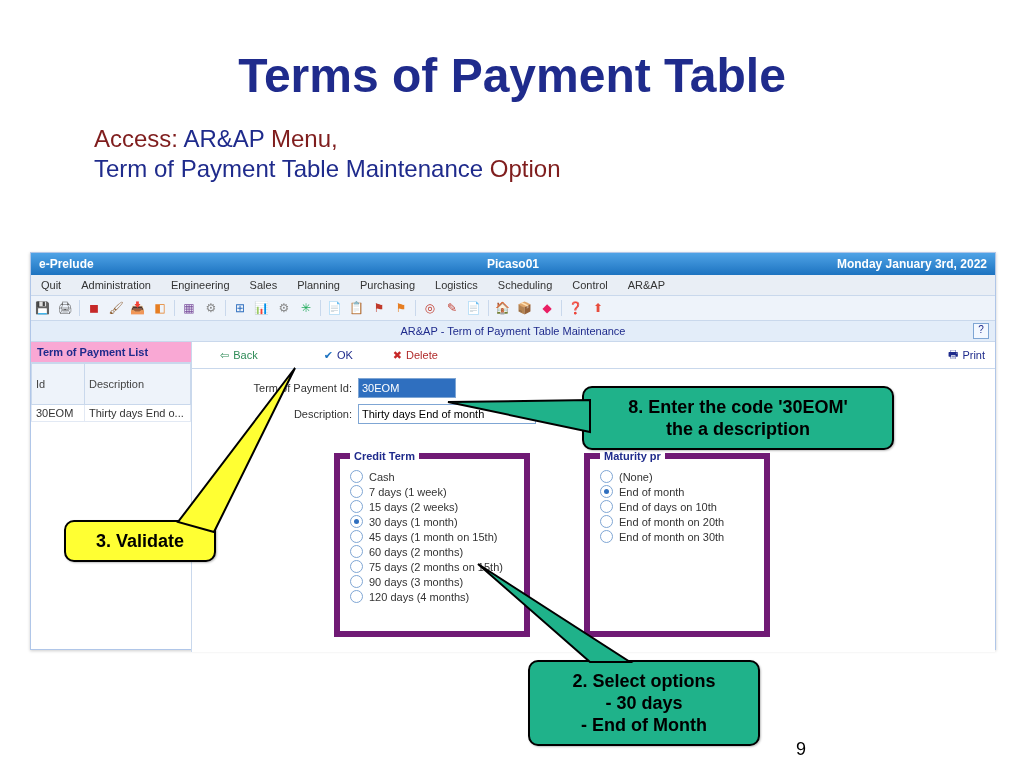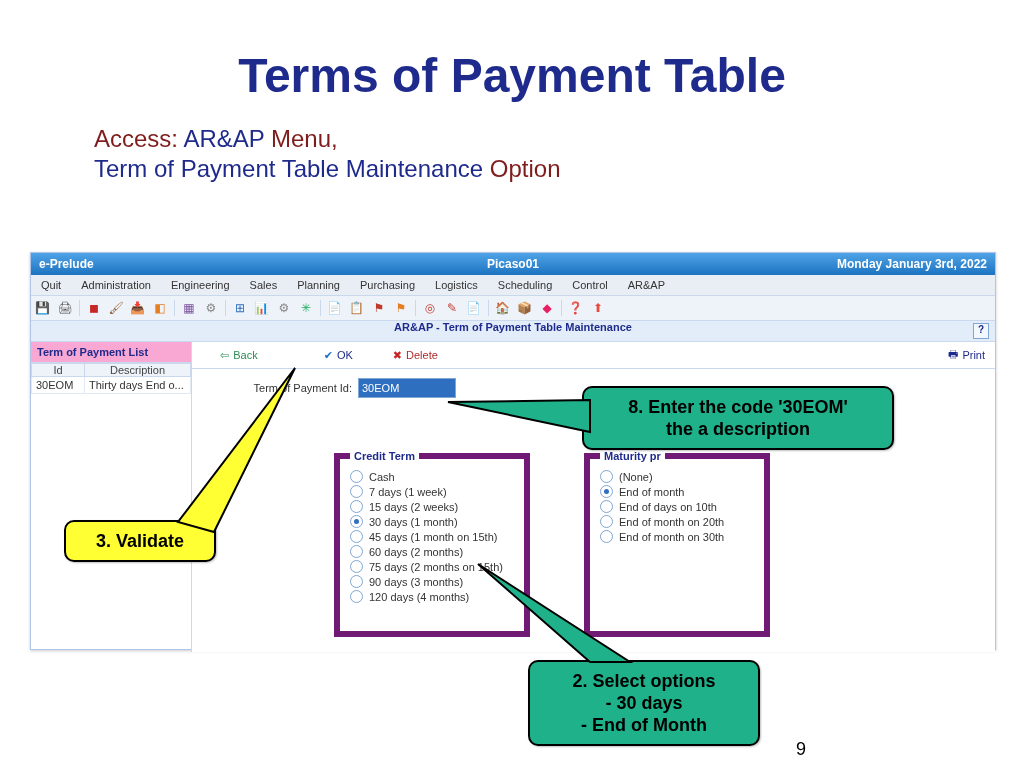--- a/index.html
+++ b/index.html
@@ -9,27 +9,27 @@
   .access .green{color:#7f1d1d}
   .access .navy{color:#1f2b8c}
   
   .app{position:absolute;left:30px;top:252px;width:964px;height:396px;border:1px solid #b0c6e8;background:#fff;box-shadow:0 1px 3px rgba(0,0,0,.2)}
   .titlebar{height:22px;background:linear-gradient(#4fa3e6,#1d73c0);color:#fff;font-weight:700;font-size:12px;display:flex;align-items:center;padding:0 8px;justify-content:space-between}
   .titlebar .center{position:absolute;left:0;width:964px;text-align:center;font-size:12px}
   .menubar{height:20px;border-bottom:1px solid #c9d8ec;background:#e9eef5;font-size:11px;color:#333;display:flex;align-items:center}
   .menubar span{padding:0 10px;cursor:default}
   .toolbar{height:24px;background:#eef3fa;border-bottom:1px solid #c9d8ec;display:flex;align-items:center;padding-left:4px;gap:6px}
   .tbico{width:16px;height:16px;font-size:12px;display:inline-flex;align-items:center;justify-content:center}
-  .sectionbar{height:20px;background:#e3edf9;border-bottom:1px solid #c9d8ec;color:#1f2b8c;font-weight:700;font-size:11px;display:flex;align-items:flex-start;justify-content:center;position:relative}
+  .sectionbar{height:20px;background:#e3edf9;border-bottom:1px solid #c9d8ec;color:#1f2b8c;font-weight:400;font-size:11px;display:flex;align-items:center;justify-content:center;position:relative}
   .sectionbar .help{position:absolute;right:6px;top:2px;width:14px;height:14px;border:1px solid #7fa6d4;font-size:10px;text-align:center;line-height:12px;color:#1f2b8c;background:#f3f8ff}
   .body{display:flex;height:calc(100% - 86px)}
   .sidebar{width:160px;border-right:1px solid #c9d8ec}
   .sidehdr{background:#f9a8d4;color:#1f2b8c;font-weight:700;font-size:11px;padding:4px 6px;border-bottom:1px solid #c9d8ec}
   .sidetable{width:100%;border-collapse:collapse;font-size:11px}
-  .sidetable th{background:#eef3fa;border:1px solid #c9d8ec;padding:0 4px;font-weight:400;color:#444;text-align:center}
+  .sidetable th{background:#eef3fa;border:1px solid #c9d8ec;padding:14px 4px;font-weight:400;color:#444;text-align:left}
   .sidetable td{border:1px solid #e2e9f4;padding:2px 4px;color:#333;white-space:nowrap;overflow:hidden;text-overflow:ellipsis;max-width:84px}
   .main{flex:1;position:relative;background:#fff}
   .actionbar{height:26px;border-bottom:1px solid #c9d8ec;display:flex;align-items:center;font-size:11px;color:#1f2b8c;position:relative}
   .actionbar .act{display:inline-flex;align-items:center;gap:4px;padding:0 8px}
   .actionbar .act.back{margin-left:20px;color:#2e8b57}
   .actionbar .act.ok{margin-left:50px;color:#1f2b8c}
   .actionbar .act.del{margin-left:24px;color:#b02a2a}
   .actionbar .print{position:absolute;right:10px;display:inline-flex;align-items:center;gap:4px;color:#1f2b8c}
   .form{position:absolute;left:160px;top:36px;font-size:11px;color:#333}
   .form .row{display:flex;align-items:center;margin-bottom:6px}
@@ -154,20 +154,24 @@
             <span>🖶</span>
             <span>Print</span>
           </span>
         </div>
 
         <div class="form" style="left:50px">
           <div class="row">
             <label>Term of Payment Id:</label>
             <input type="text" class="hl" style="width: 90px;" value="30EOM">
           </div>
+          <div class="row">
+            <label>Description:</label>
+            <input type="text" style="width: 170px;" value="Thirty days End of month">
+          </div>
         </div>
 
         <div class="fieldsets" style="left:140px">
           <fieldset style="width:160px">
             <legend>Credit Term</legend>
             <div id="credit-list">
                 <div class="radio-row">
                   <span class="radio"></span>
                   <span>Cash</span>
                 </div>

